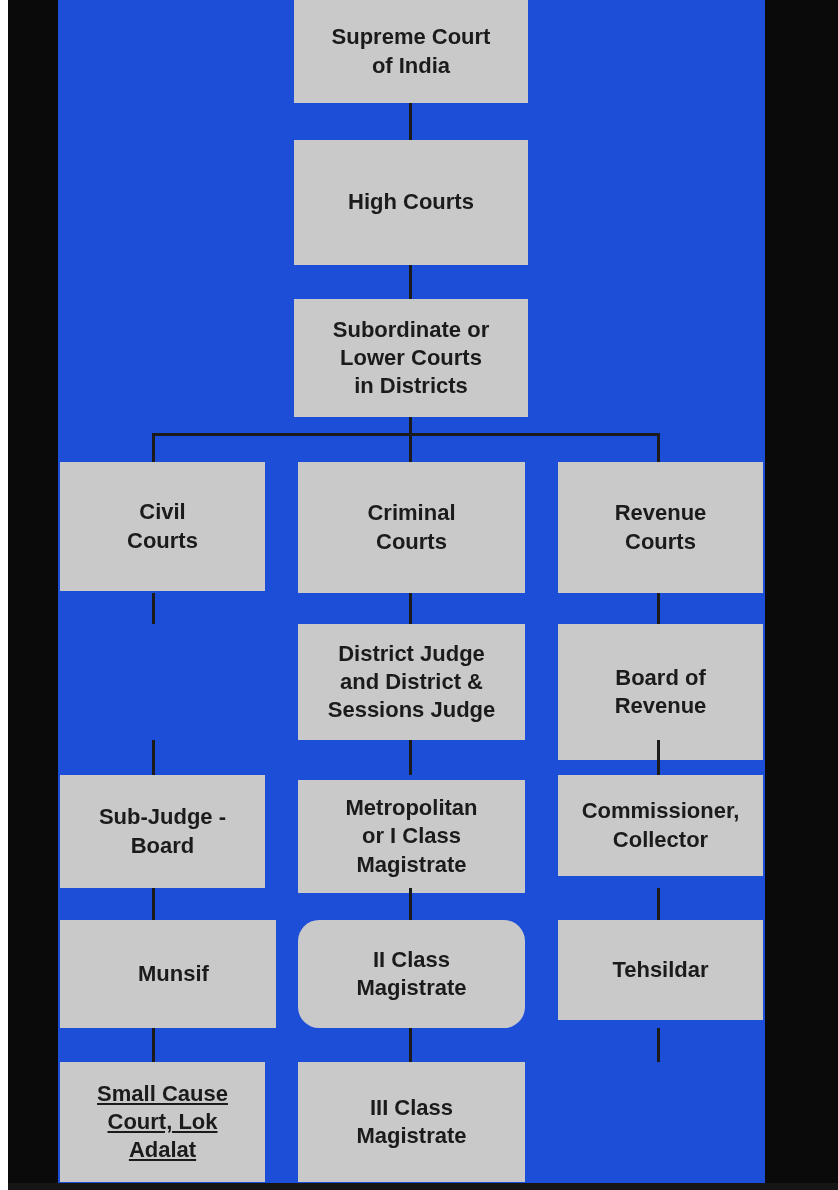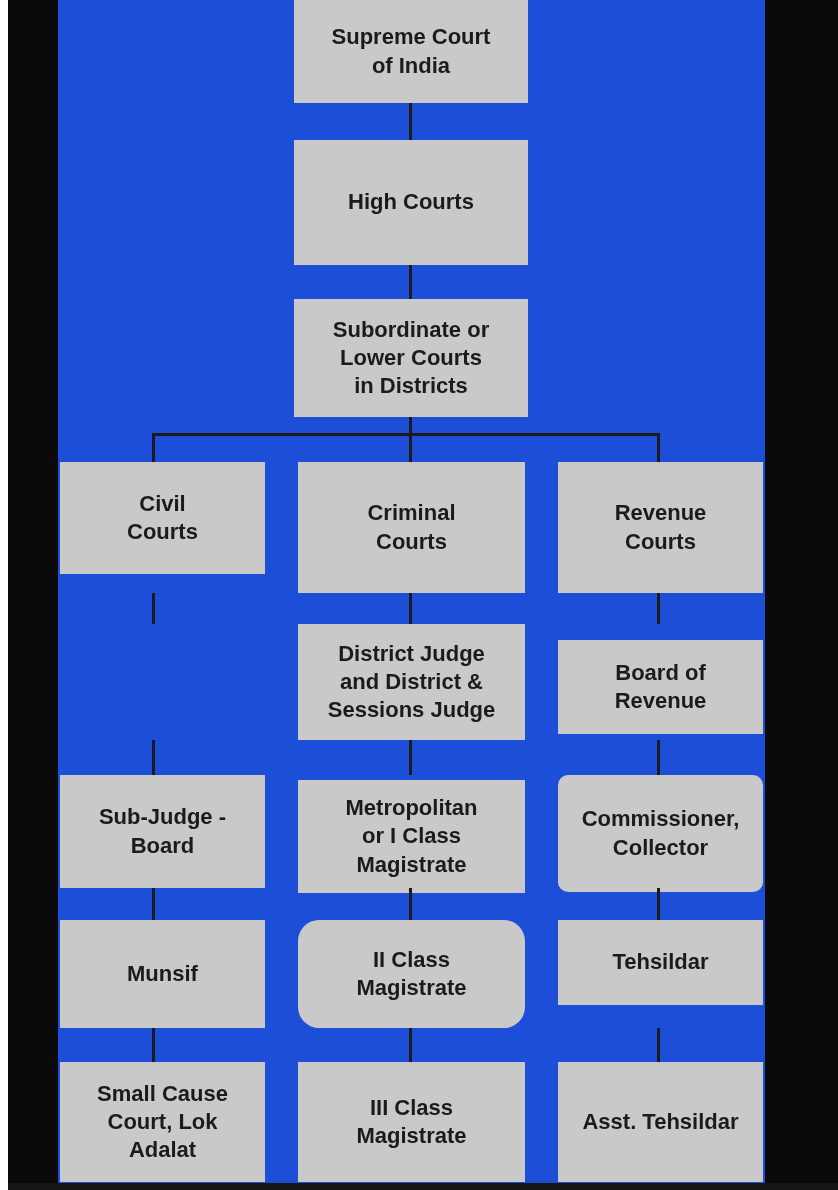--- a/index.html
+++ b/index.html
@@ -28,38 +28,38 @@
     white-space:pre-line;
   }
   .line{position:absolute;background:#1b1b1b;}
 
   
   #n-supreme      {left:286px;top:0;    width:234px;height:103px;}
   #n-high         {left:286px;top:140px;width:234px;height:125px;}
   #n-subordinate  {left:286px;top:299px;width:234px;height:118px;}
 
   
-  #n-civil        {left:52px;top:462px; width:205px;height:112px;}
+  #n-civil        {left:52px;top:462px; width:205px;height:129px;}
   #n-district     {left:52px;top:624px; width:205px;height:116px;}
   #n-subjudge     {left:52px;top:775px; width:205px;height:113px;}
-  #n-munsif       {left:52px;top:920px; width:205px;height:108px;}
-  #n-smallcause   {left:52px;top:1062px;width:205px;height:120px;}
+  #n-munsif       {left:52px;top:920px; width:205px;height:108px;padding-left:11px;}
+  #n-smallcause   {left:52px;top:1062px;width:205px;height:120px;text-decoration:underline;}
 
   
   #n-criminal     {left:290px;top:462px; width:227px;height:131px;}
   #n-sessions     {left:290px;top:624px; width:227px;height:116px;}
   #n-metropolitan {left:290px;top:780px; width:227px;height:113px;}
   #n-class2       {left:290px;top:920px; width:227px;height:108px;border-radius:21px;}
   #n-class3       {left:290px;top:1062px;width:227px;height:120px;}
 
   
   #n-revenue      {left:550px;top:462px; width:205px;height:131px;}
-  #n-board        {left:550px;top:640px; width:205px;height:94px;}
-  #n-commissioner {left:550px;top:775px; width:205px;height:117px;border-radius:10px;}
-  #n-tehsildar    {left:550px;top:920px; width:205px;height:85px;}
+  #n-board        {left:550px;top:624px; width:205px;height:136px;}
+  #n-commissioner {left:550px;top:775px; width:205px;height:101px;}
+  #n-tehsildar    {left:550px;top:920px; width:205px;height:100px;}
   #n-asst         {left:550px;top:1062px;width:205px;height:120px;}
 
   
   #c-sup-high   {left:401px;top:103px;width:3px;height:37px;}
   #c-high-sub   {left:401px;top:265px;width:3px;height:34px;}
   #c-sub-split  {left:401px;top:417px;width:3px;height:16px;}
   #c-split-h    {left:144px;top:433px;width:508px;height:3px;}
   #c-drop-l     {left:144px;top:433px;width:3px;height:29px;}
   #c-drop-m     {left:401px;top:433px;width:3px;height:29px;}
   #c-drop-r     {left:649px;top:433px;width:3px;height:29px;}
@@ -111,21 +111,20 @@
   <div class="node" id="n-class2">II Class
 Magistrate</div>
   <div class="node" id="n-class3">III Class
 Magistrate</div>
 
   <div class="node" id="n-board">Board of
 Revenue</div>
   <div class="node" id="n-commissioner">Commissioner,
 Collector</div>
   <div class="node" id="n-tehsildar">Tehsildar</div>
-  <div class="node" id="n-asst">Asst. Tehsildar</div>
 
   <div class="line" id="c-sup-high"></div>
   <div class="line" id="c-high-sub"></div>
   <div class="line" id="c-sub-split"></div>
   <div class="line" id="c-split-h"></div>
   <div class="line" id="c-drop-l"></div>
   <div class="line" id="c-drop-m"></div>
   <div class="line" id="c-drop-r"></div>
 
   <div class="line cl r1"></div>

